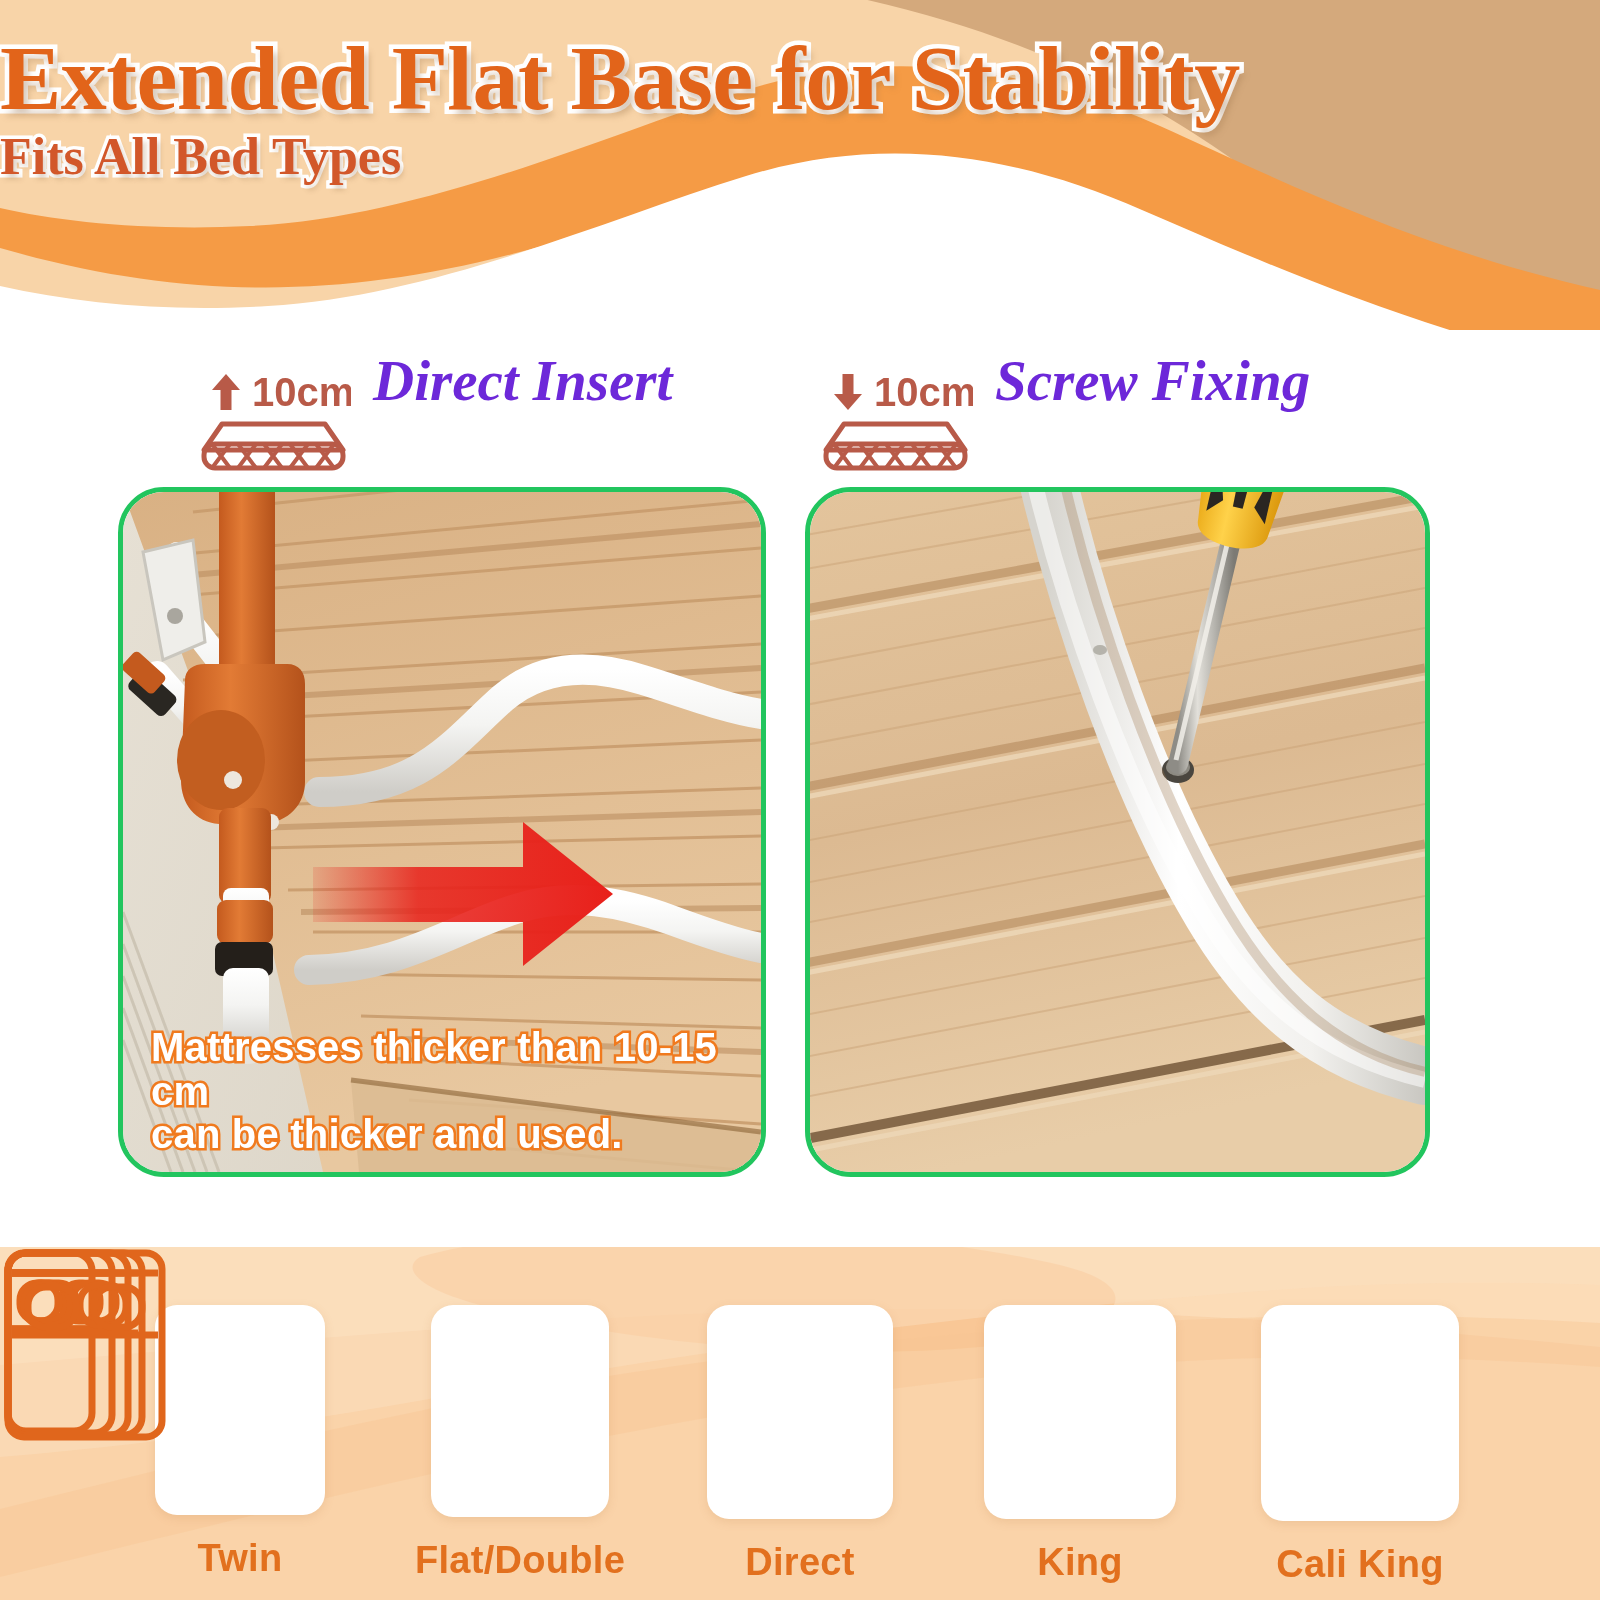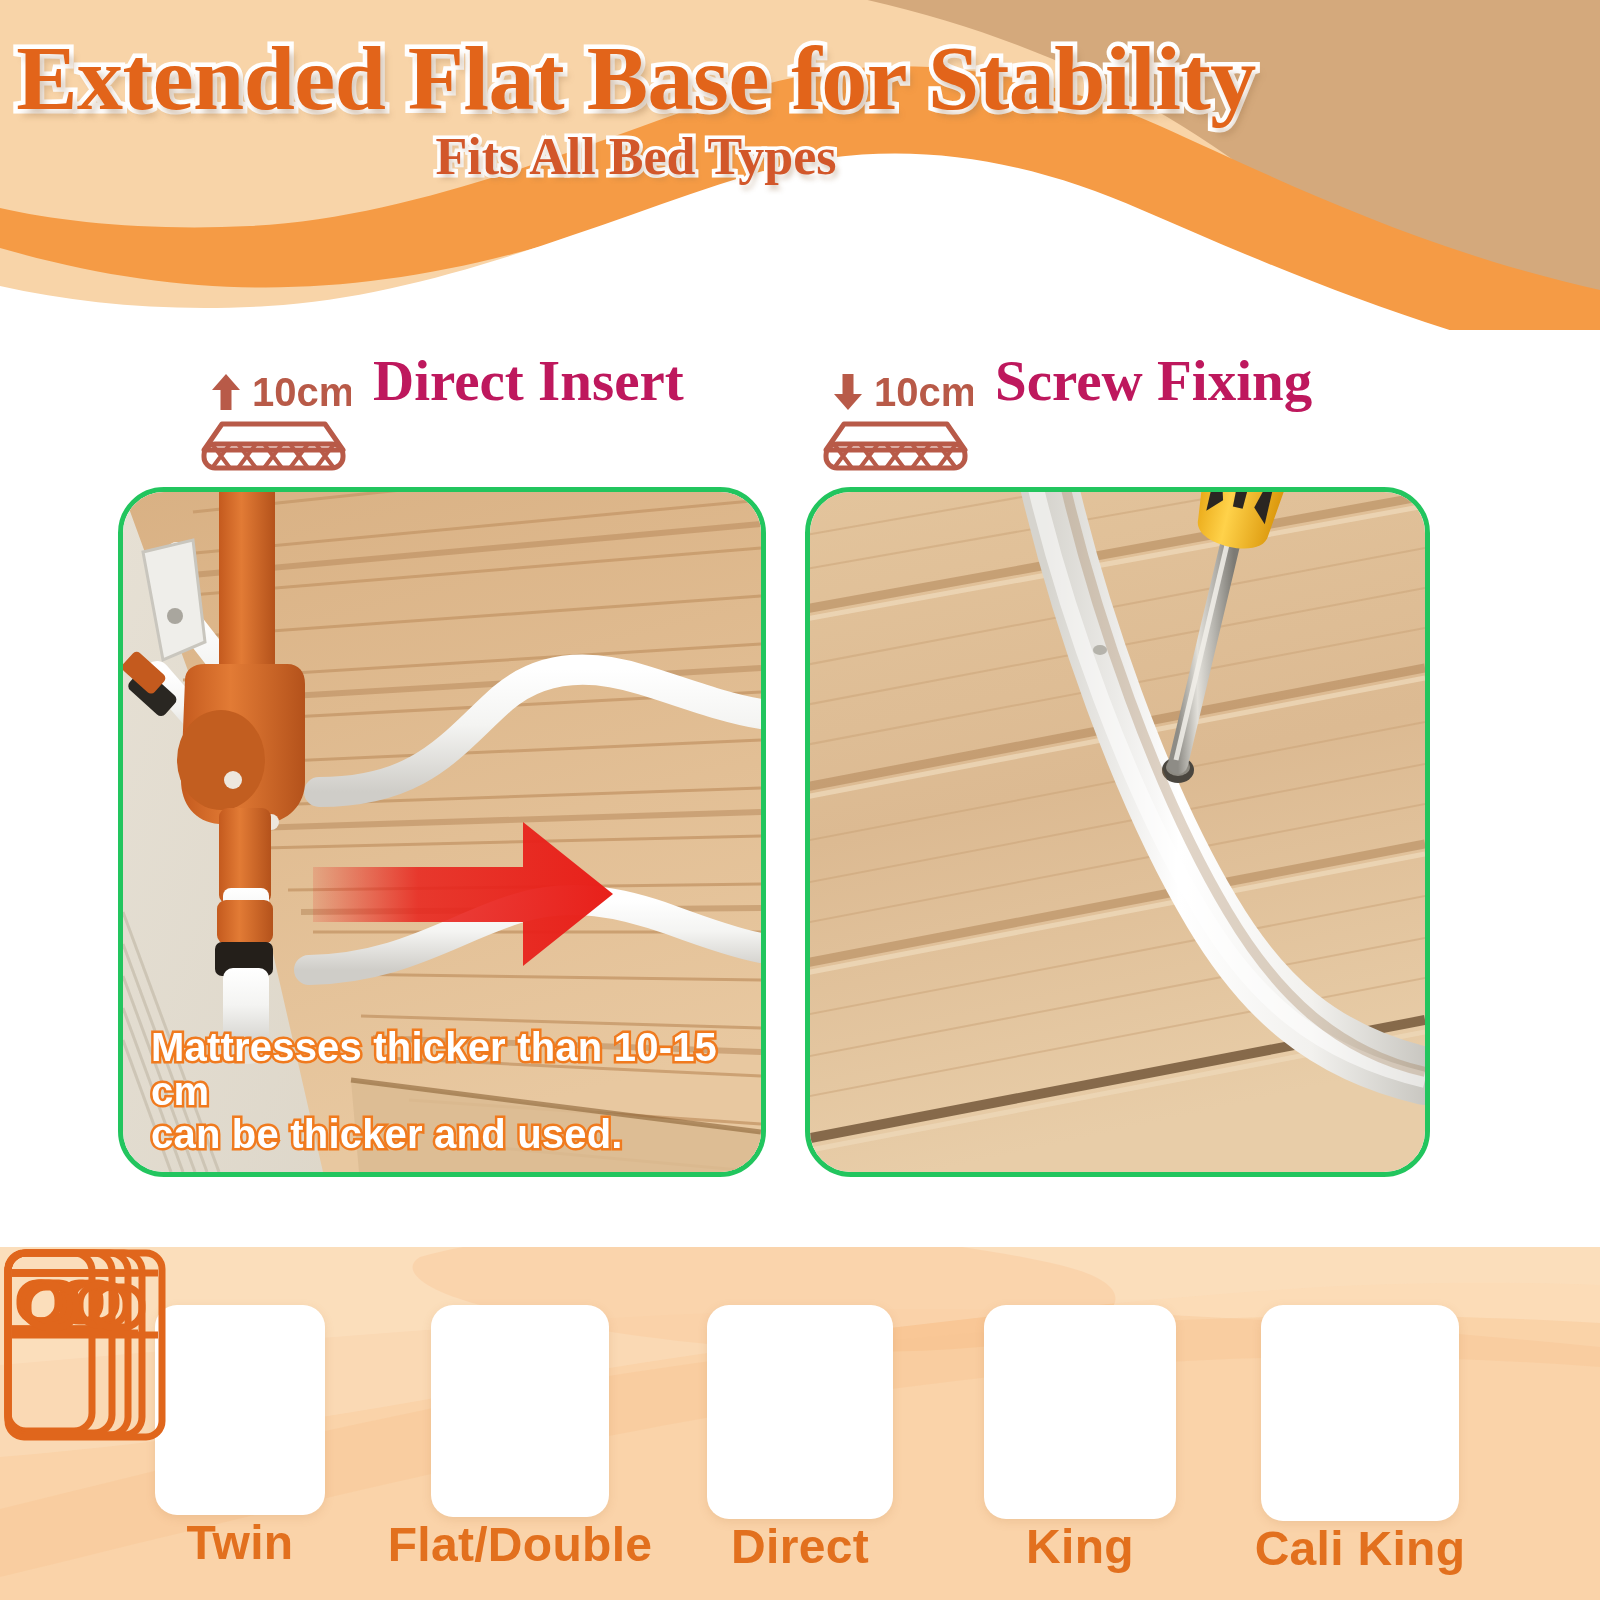--- a/index.html
+++ b/index.html
@@ -8,21 +8,21 @@
     background:#ffffff;
     font-family:"Liberation Sans", sans-serif;
     overflow:hidden;
     position:relative;
   }
   #root{position:absolute;inset:0;width:1600px;height:1600px;overflow:hidden;background:#fff;}
 
   
   .header{position:absolute;left:0;top:0;width:1600px;height:330px;overflow:hidden;}
   .header svg{position:absolute;left:0;top:0;}
-  .title-wrap{position:absolute;left:0;top:0;width:1272px;text-align:center;z-index:5;}
+  .title-wrap{position:absolute;left:0;top:0;width:1272px;z-index:5;}
   .main-title{
     font-family:"Liberation Serif", serif;
     font-weight:bold;
     font-size:92px;
     color:#E2641A;
     letter-spacing:-0.5px;
     margin-top:30px;
     line-height:1.05;
     -webkit-text-stroke:9px #ffffff;
     paint-order:stroke fill;
@@ -44,25 +44,26 @@
   
   .labels{position:absolute;left:0;top:352px;width:1600px;height:128px;}
   .label-group{position:absolute;display:flex;align-items:flex-start;}
   .label-left{left:196px;top:0;}
   .label-right{left:818px;top:0;}
   .mlabel-icon{position:relative;width:155px;height:120px;flex:0 0 auto;}
   .mlabel-text{
     font-family:"Liberation Serif", serif;
     font-weight:bold;
     font-size:57px;
-    color:#be185d;
+    color:#6d28d9;
     margin-left:22px;
     margin-bottom:12px;
     white-space:nowrap;
     line-height:1;
+    font-style:italic;
   }
 
   
   .panel{
     position:absolute;
     border:5px solid #22c55e;
     border-radius:46px;
     overflow:hidden;
     box-sizing:border-box;
   }
@@ -90,23 +91,24 @@
   .bottom svg{position:absolute;left:0;top:0;}
   .size-row{position:absolute;left:0;top:0;width:1600px;height:353px;display:flex;align-items:flex-start;justify-content:center;z-index:4;}
   .size-item{width:280px;display:flex;flex-direction:column;align-items:center;padding-top:58px;}
   .size-card{
     background:#FFFFFF;
     border-radius:22px;
     display:flex;align-items:center;justify-content:center;
     box-shadow:0 3px 10px rgba(190,130,70,0.18);
   }
   .size-label{
+    margin-top:22px;
     font-family:"Liberation Sans", sans-serif;
     font-weight:bold;
-    font-size:48px;
+    font-size:38px;
     color:#E2701E;
     white-space:nowrap;
     letter-spacing:0.3px;
   }
 </style>
 </head>
 <body>
 
 <div id="root">
 

